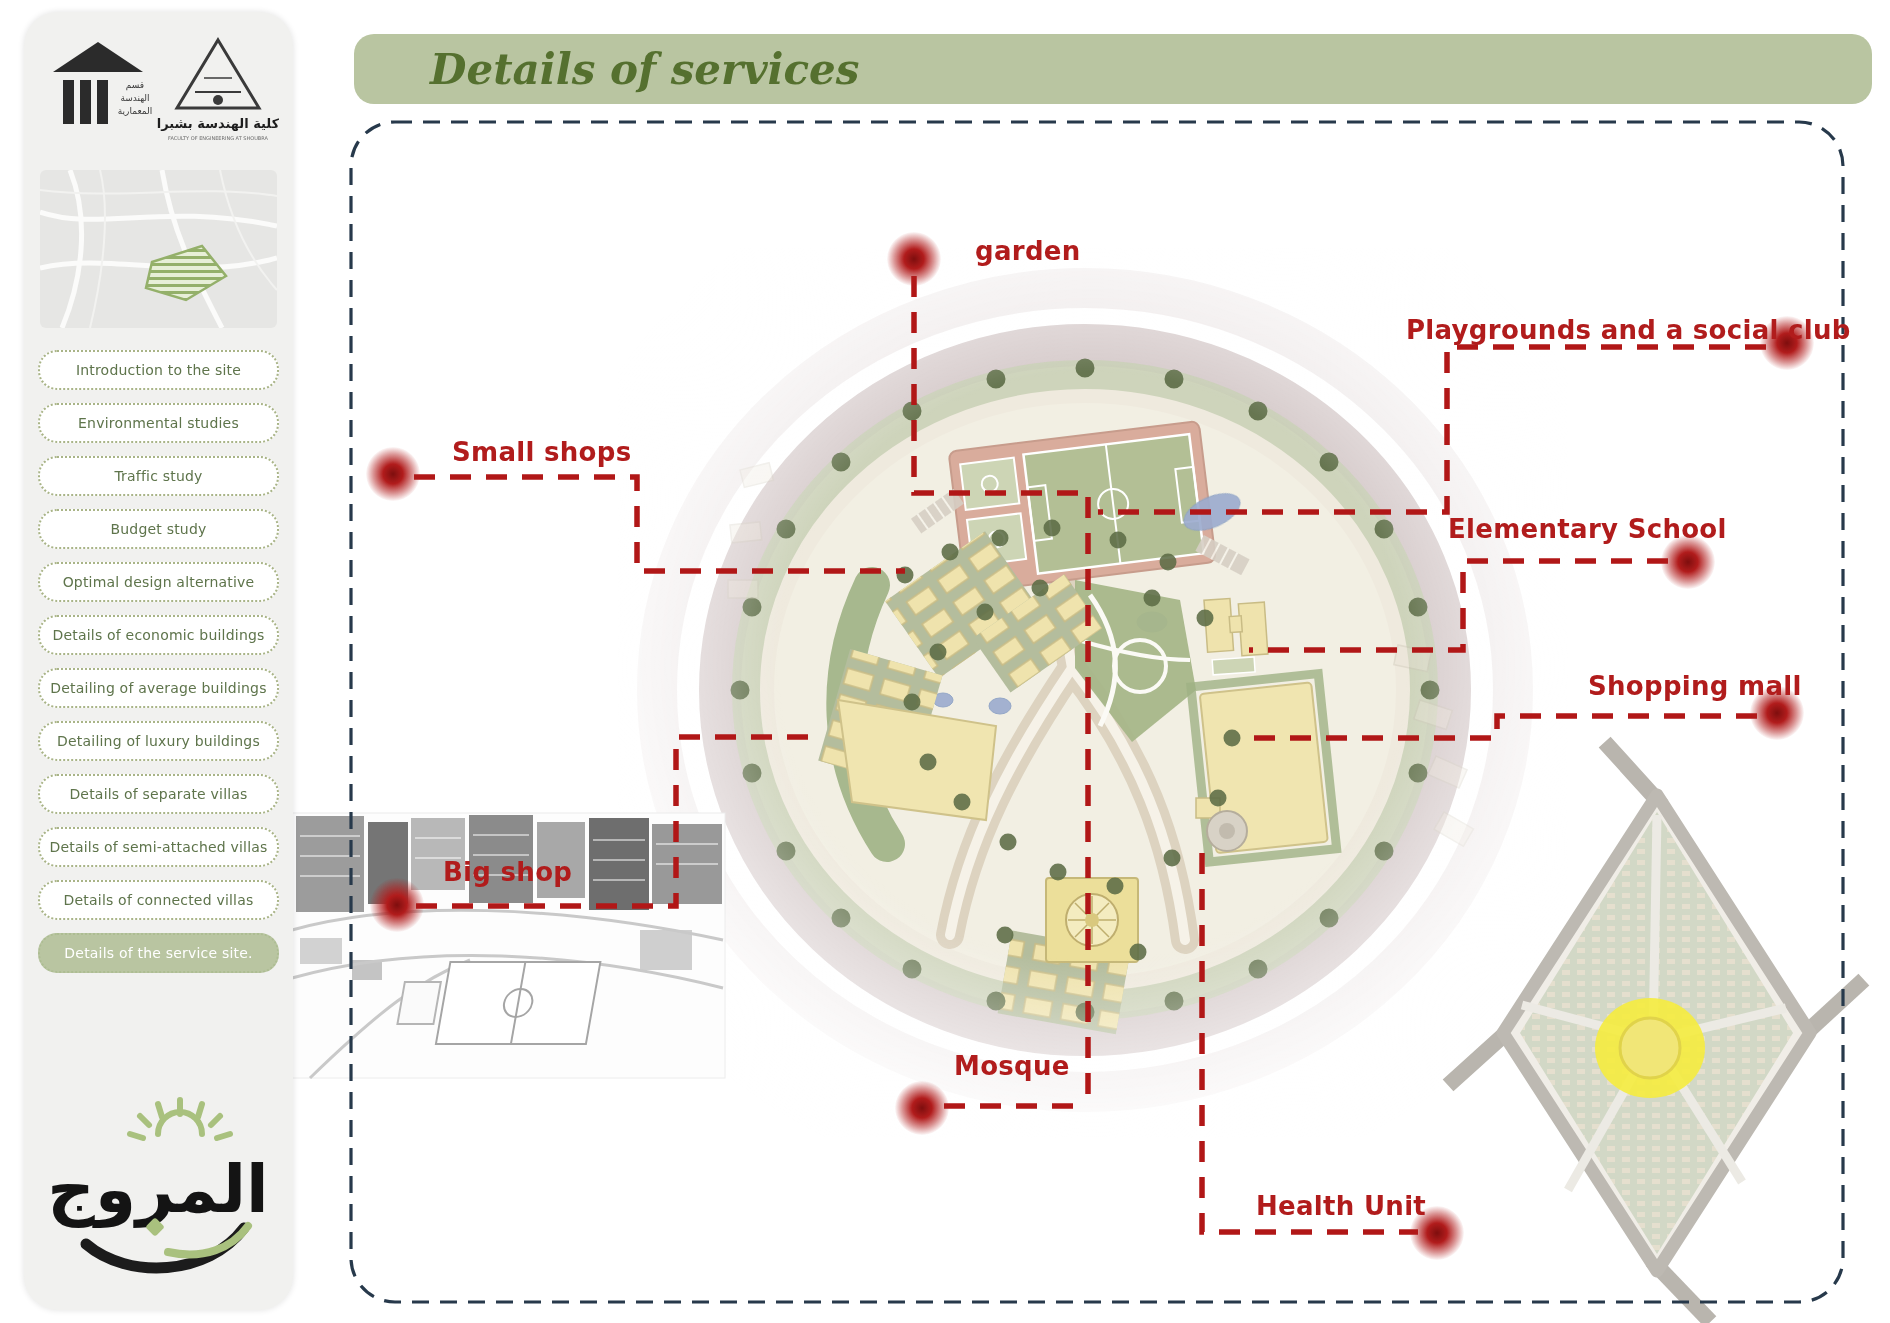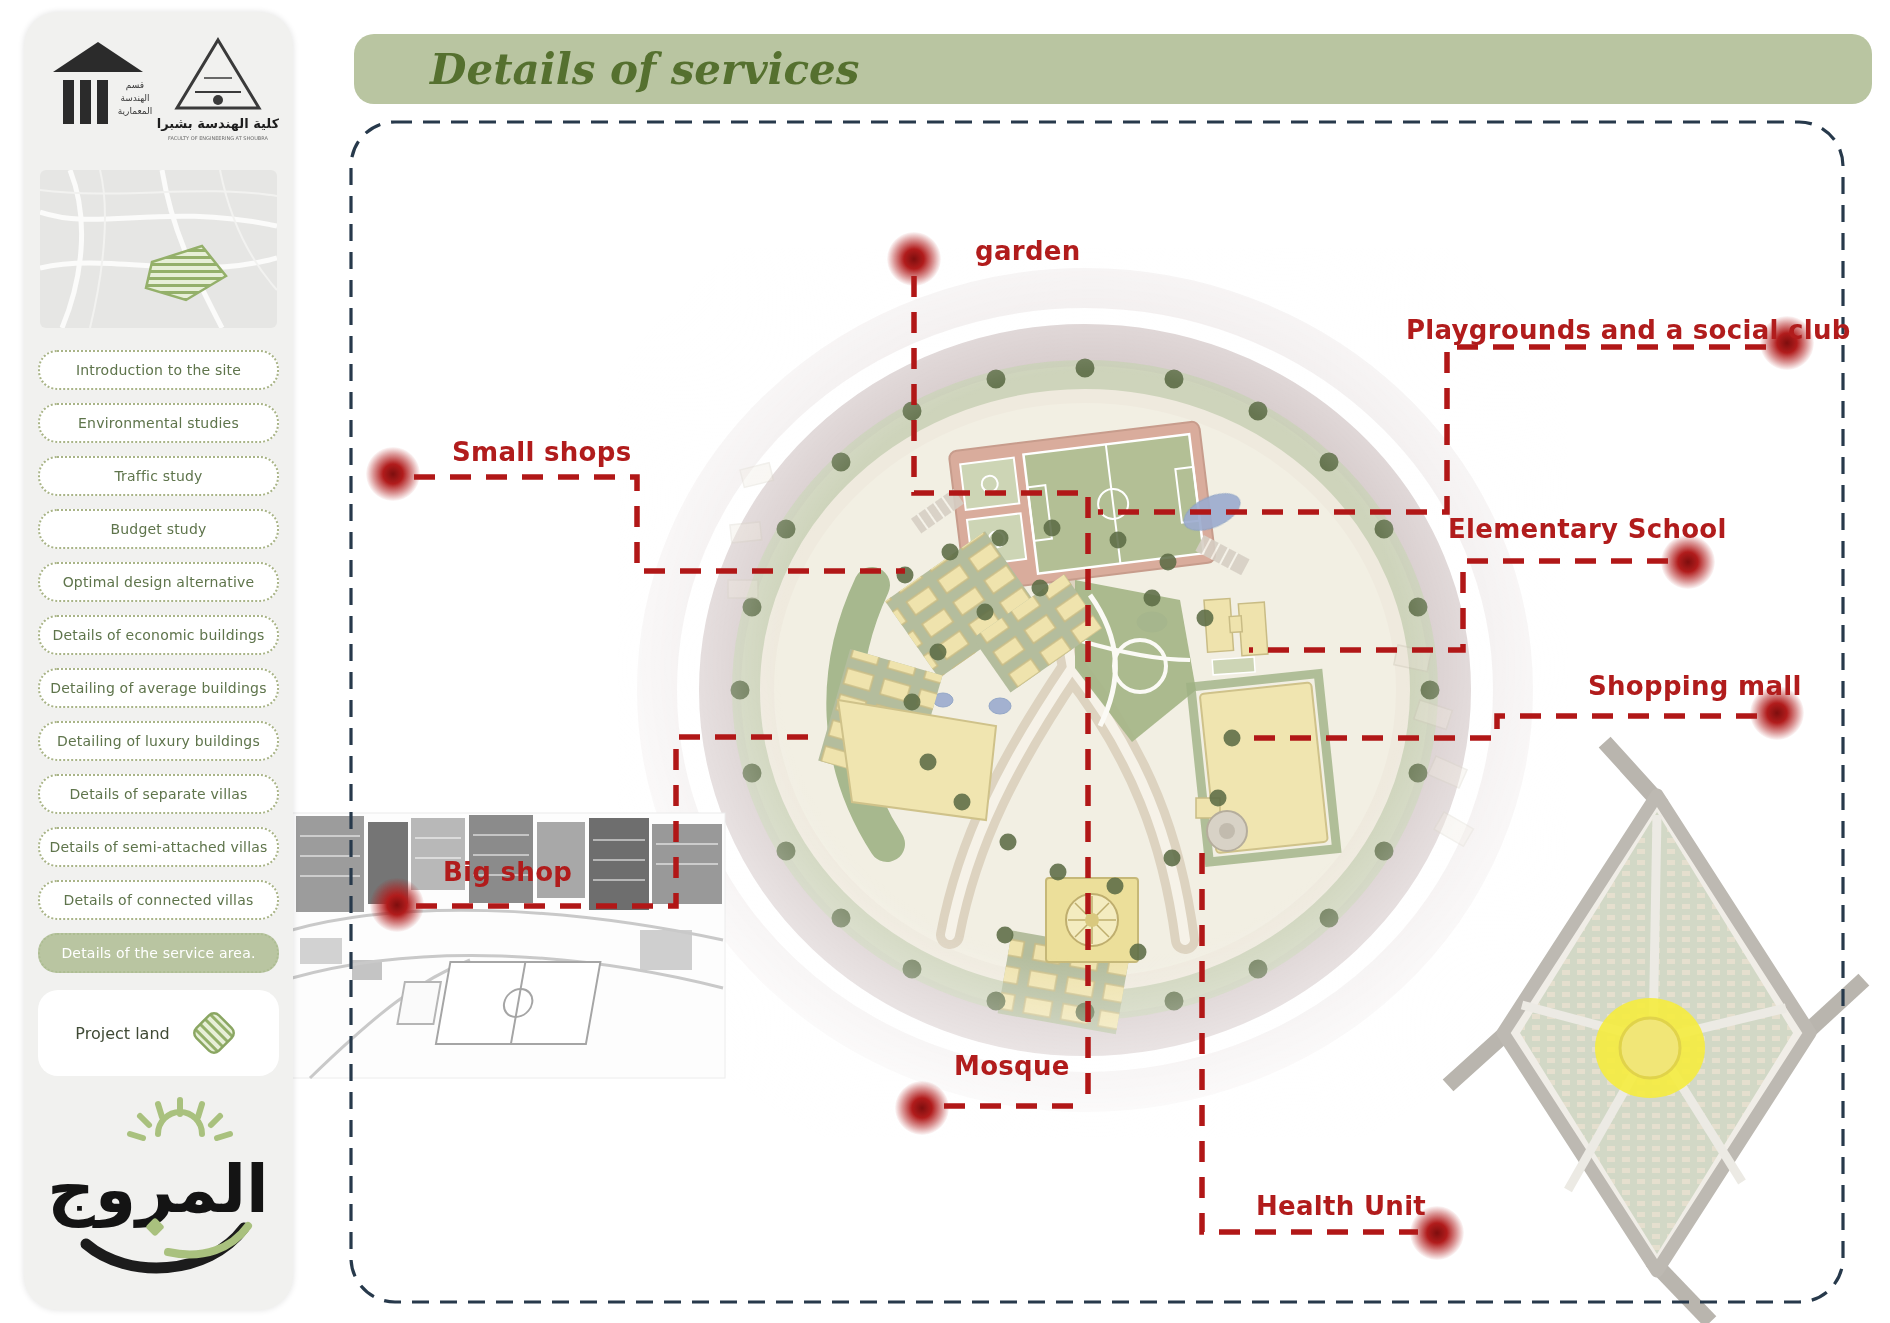--- a/index.html
+++ b/index.html
@@ -303,29 +303,23 @@
       <div class="pill">Environmental studies</div>
       <div class="pill">Traffic study</div>
       <div class="pill">Budget study</div>
       <div class="pill">Optimal design alternative</div>
       <div class="pill">Details of economic buildings</div>
       <div class="pill">Detailing of average buildings</div>
       <div class="pill">Detailing of luxury buildings</div>
       <div class="pill">Details of separate villas</div>
       <div class="pill">Details of semi-attached villas</div>
       <div class="pill">Details of connected villas</div>
-      <div class="pill active">Details of the service area.</div>
+      <div class="pill active">Details of the service site.</div>
     </div>
 
-    <div id="legendcard">
-      <span class="lbl">Project land</span>
-      <svg width="56" height="56" viewBox="0 0 56 56">
-        <rect x="12" y="12" width="32" height="32" rx="7" transform="rotate(45 28 28)" fill="url(#hatchG)" stroke="#8aa662" stroke-width="2.5"></rect>
-      </svg>
-    </div>
 
     <svg id="brand" viewBox="0 0 220 200">
       <g stroke="#a9c17e" stroke-width="6" stroke-linecap="round">
         <path d="M110,40 A22 22 0 0 1 154,40" fill="none"></path>
         <line x1="132" y1="6" x2="132" y2="20"></line>
         <line x1="110" y1="10" x2="114" y2="23"></line>
         <line x1="154" y1="10" x2="150" y2="23"></line>
         <line x1="92" y1="22" x2="101" y2="31"></line>
         <line x1="172" y1="22" x2="163" y2="31"></line>
         <line x1="82" y1="40" x2="95" y2="44"></line>

